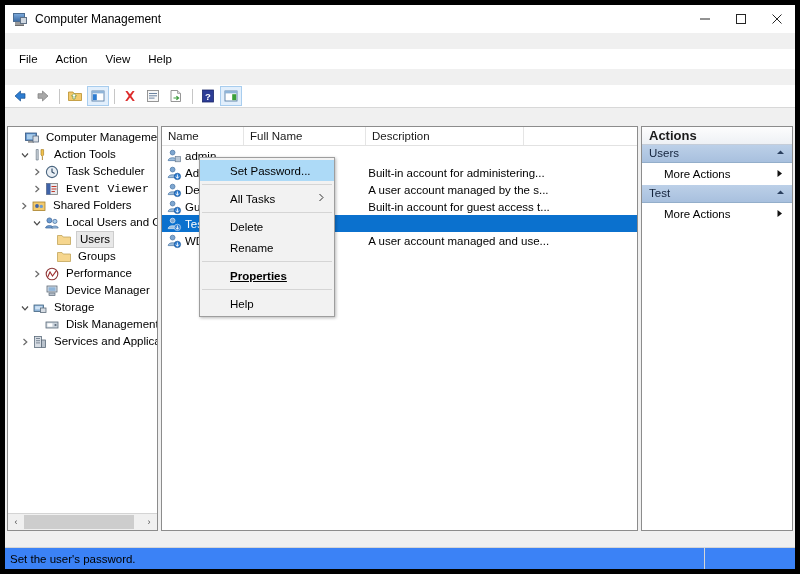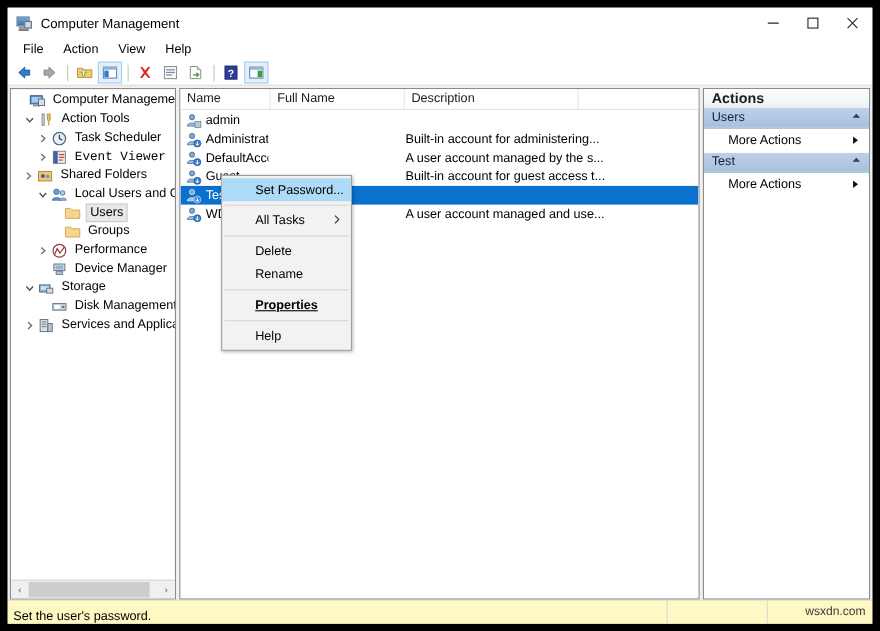--- a/index.html
+++ b/index.html
@@ -12,24 +12,25 @@
     font-size: 11px;
     color: #000000;
     overflow: hidden;
     -webkit-font-smoothing: antialiased;
   }
   .window {
     position: absolute;
     left: 0; top: 0;
     width: 800px; height: 574px;
     box-sizing: border-box;
-    border: 7px solid #000000;
+    border: 5px solid #000000;
     background: #f0f0f0;
     display: flex;
     flex-direction: column;
+    gap: 16px;
   }
 
   
   .titlebar {
     height: 28px;
     background: #ffffff;
     display: flex;
     align-items: center;
     flex: 0 0 auto;
     position: relative;
@@ -304,21 +305,21 @@
     font-size: 11.5px;
     color: #000;
   }
   .act-item .lbl { flex: 1 1 auto; }
   .act-item .chev { margin-right: 8px; color: #000; font-size: 9px; }
 
   
   .ctx-menu {
     position: absolute;
     left: 194px; top: 152px;
-    width: 119px;
+    width: 136px;
     background: #f2f2f2;
     border: 1px solid #9e9e9e;
     box-shadow: 1px 1px 3px rgba(0,0,0,0.28);
     padding: 2px 0 2px 0;
     box-sizing: border-box;
     z-index: 50;
   }
   .ctx-item {
     height: 21px;
     display: flex;
@@ -339,24 +340,24 @@
   .ctx-sep {
     height: 1px;
     background: #d5d5d5;
     margin: 3px 2px 3px 2px;
   }
 
   
   .statusbar {
     height: 21px;
     flex: 0 0 auto;
-    background: #fef9c3;
+    background: #3b82f6;
     border-top: 1px solid #d6d6d6;
     display: flex;
-    align-items: flex-end;
+    align-items: center;
     font-size: 11.5px;
     color: #000;
   }
   .status-main { flex: 1 1 auto; padding-left: 5px; }
   .status-seg {
     width: 90px;
     height: 21px;
     border-left: 1px solid #d6d6d6;
   }
   .status-watermark {
@@ -818,21 +819,20 @@
             </svg>
         </span>
       </div>
     </div>
 
   </div>
 
   <div class="statusbar">
     <div class="status-main">Set the user's password.</div>
     <div class="status-seg"></div>
-    <div class="status-watermark">wsxdn.com</div>
   </div>
 
   <div class="ctx-menu">
     <div class="ctx-item highlight">
       <span>Set Password...</span>
     </div>
     <div class="ctx-sep"></div>
     <div class="ctx-item">
       <span>All Tasks</span>
       <span class="submenu-arrow">

